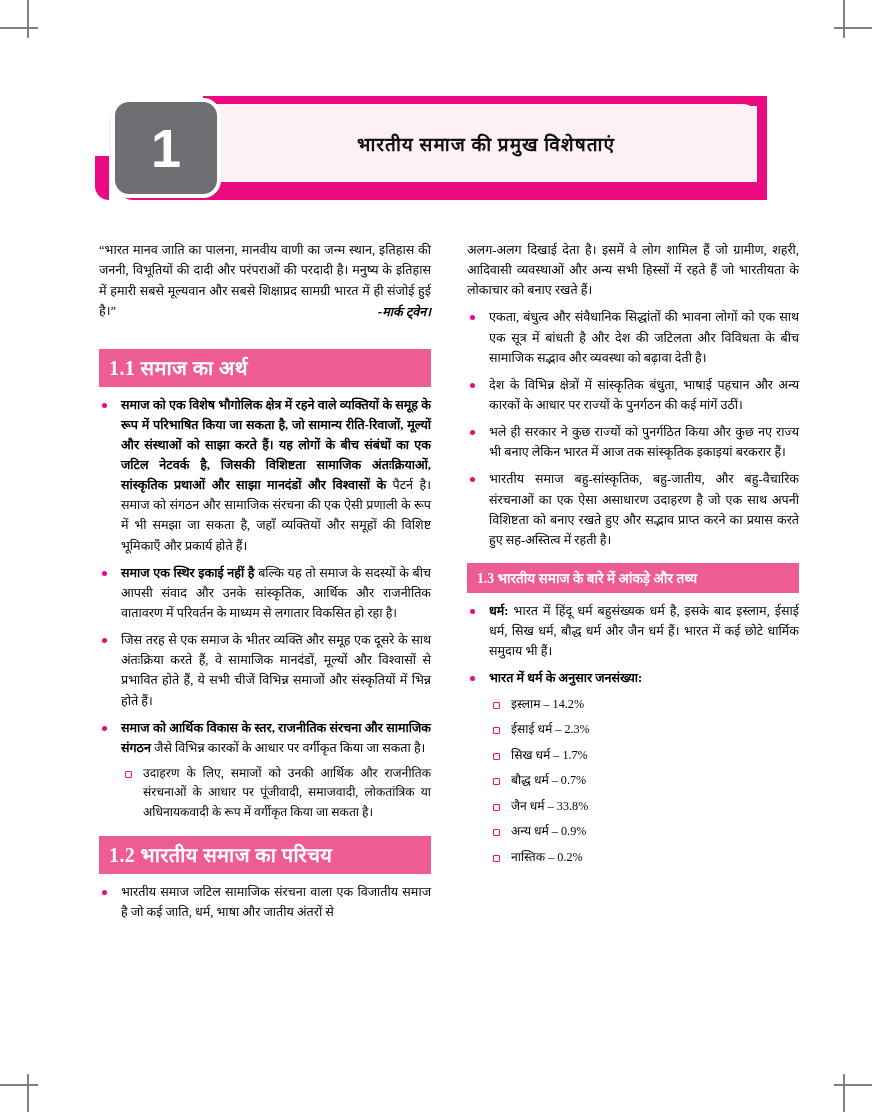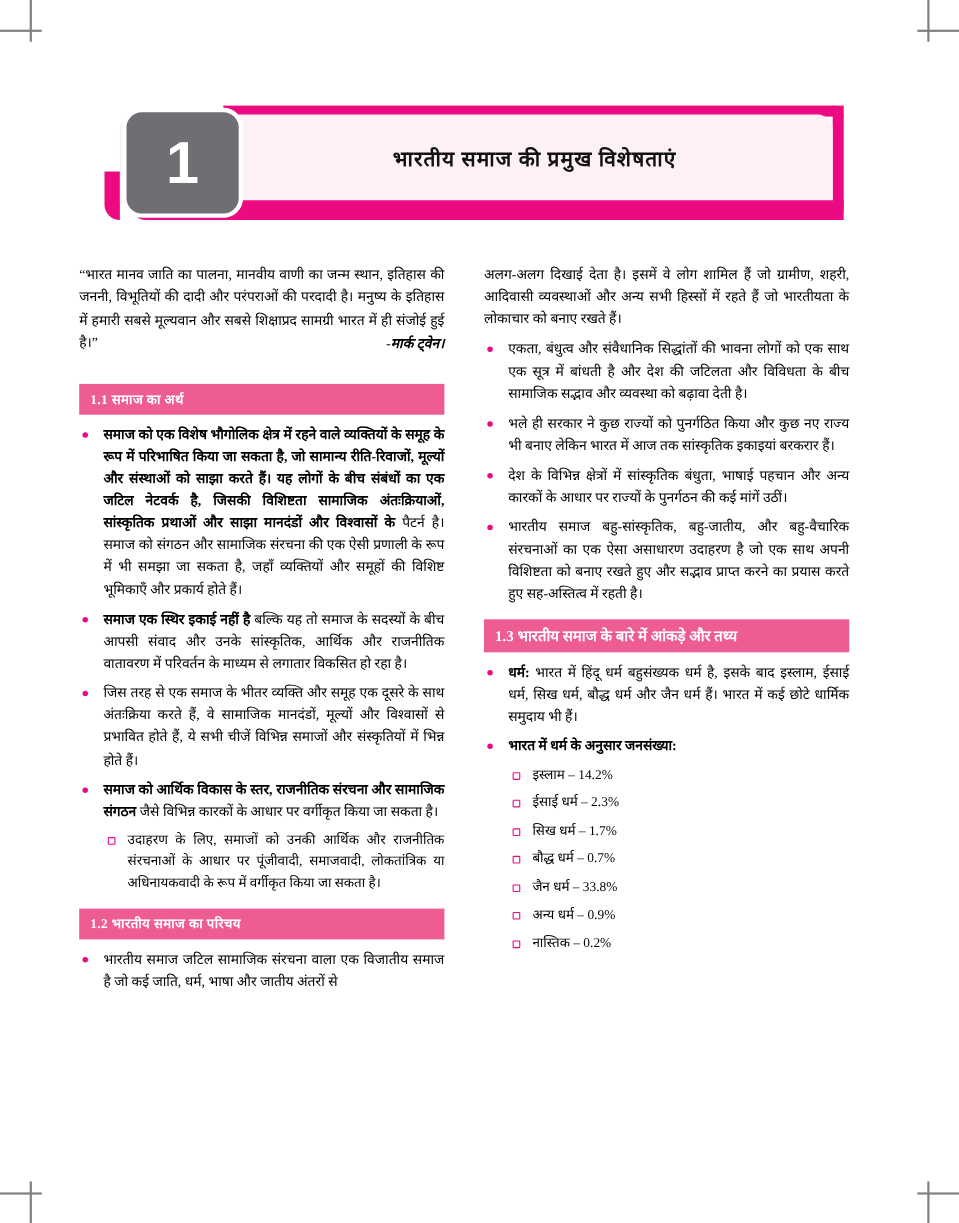--- a/index.html
+++ b/index.html
@@ -97,21 +97,21 @@
     justify-content: center;
     color: #ffffff;
     font-family: "Liberation Sans", sans-serif;
     font-weight: bold;
     font-size: 54px;
   }
 
   
   .columns {
     position: absolute;
-    left: 72px; top: 240px;
+    left: 99px; top: 240px;
     width: 700px;
     display: flex;
     gap: 36px;
   }
   .col { width: 332px; }
 
   
   .quote {
     font-family: "Liberation Serif", "DejaVu Serif", serif;
     font-size: 12.6px;
@@ -125,21 +125,21 @@
     float: right;
     margin-top: 1px;
   }
 
   
   .sec-head {
     background: #EE5C94;
     color: #ffffff;
     font-family: "Liberation Serif", "DejaVu Serif", serif;
     font-weight: bold;
-    font-size: 12px;
+    font-size: 20px;
     padding: 5px 10px 6px 10px;
     margin: 13px 0 8px 0;
     letter-spacing: 0.4px;
     white-space: nowrap;
     overflow: hidden;
   }
   .sec-head.tight { letter-spacing: 0px; font-size: 13.6px; }
 
   
   ul.blist, ul.sublist { list-style: none; margin: 0; padding: 0; }
@@ -241,24 +241,24 @@
   </div>
 
   <div class="col">
 
     <div>
         <p class="plain">अलग-अलग दिखाई देता है। इसमें वे लोग शामिल हैं जो ग्रामीण, शहरी, आदिवासी व्यवस्थाओं और अन्य सभी हिस्सों में रहते हैं जो भारतीयता के लोकाचार को बनाए रखते हैं।</p>
         <ul class="blist">
           <li>एकता, बंधुत्व और संवैधानिक सिद्धांतों की भावना लोगों को एक साथ एक सूत्र में बांधती है और देश की जटिलता और विविधता के बीच सामाजिक सद्भाव और व्यवस्था को बढ़ावा देती है।</li>
         </ul>
         <ul class="blist">
+          <li>देश के विभिन्न क्षेत्रों में सांस्कृतिक बंधुता, भाषाई पहचान और अन्य कारकों के आधार पर राज्यों के पुनर्गठन की कई मांगें उठीं।</li>
+        </ul>
+        <ul class="blist">
           <li>भले ही सरकार ने कुछ राज्यों को पुनर्गठित किया और कुछ नए राज्य भी बनाए लेकिन भारत में आज तक सांस्कृतिक इकाइयां बरकरार हैं।</li>
-        </ul>
-        <ul class="blist">
-          <li>देश के विभिन्न क्षेत्रों में सांस्कृतिक बंधुता, भाषाई पहचान और अन्य कारकों के आधार पर राज्यों के पुनर्गठन की कई मांगें उठीं।</li>
         </ul>
         <ul class="blist">
           <li>भारतीय समाज बहु-सांस्कृतिक, बहु-जातीय, और बहु-वैचारिक संरचनाओं का एक ऐसा असाधारण उदाहरण है जो एक साथ अपनी विशिष्टता को बनाए रखते हुए और सद्भाव प्राप्त करने का प्रयास करते हुए सह-अस्तित्व में रहती है।</li>
         </ul>
       </div>
 
     <div class="sec-head tight">1.3 भारतीय समाज के बारे में आंकड़े और तथ्य</div>
     <ul class="blist">
         <li><span class="b">धर्म:</span><span> भारत में हिंदू धर्म बहुसंख्यक धर्म है, इसके बाद इस्लाम, ईसाई धर्म, सिख धर्म, बौद्ध धर्म और जैन धर्म हैं। भारत में कई छोटे धार्मिक समुदाय भी हैं।</span></li>
         <li><span class="b">भारत में धर्म के अनुसार जनसंख्या:</span><ul class="sublist">

